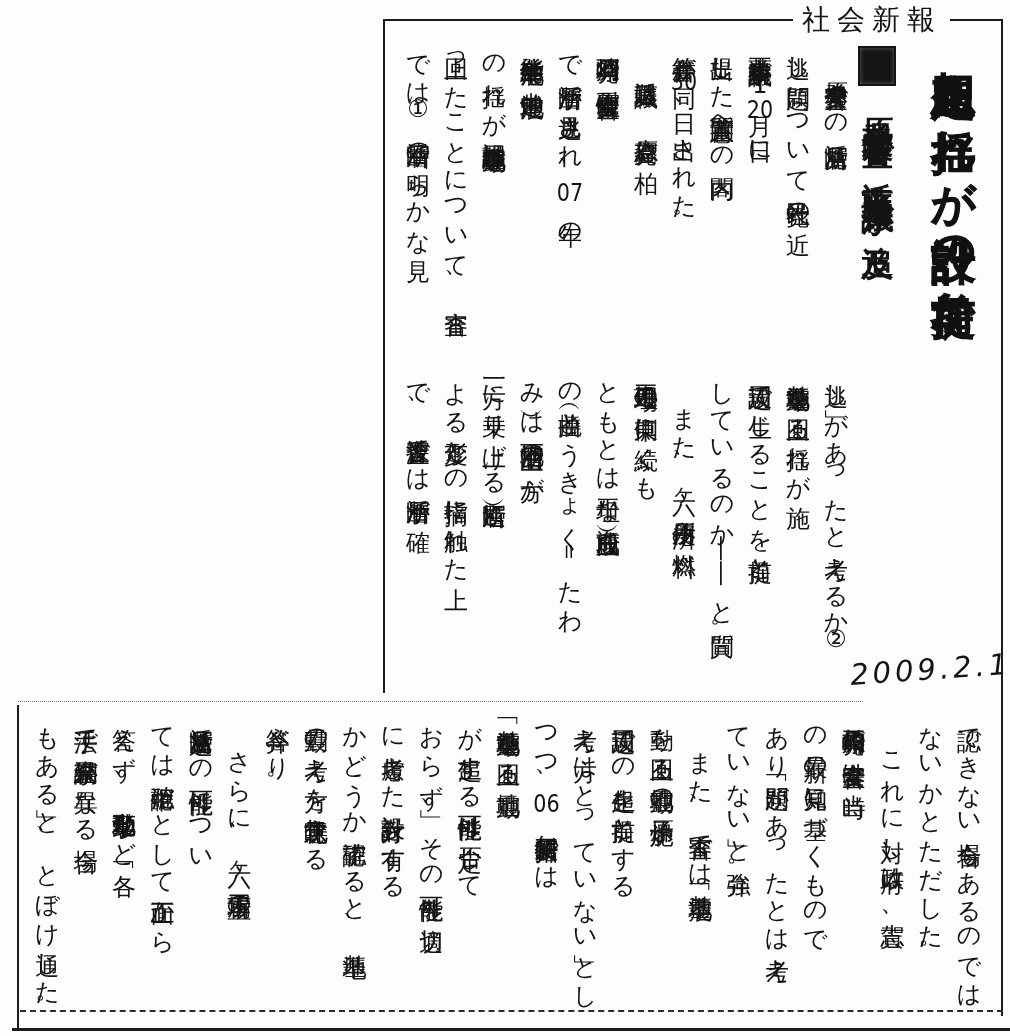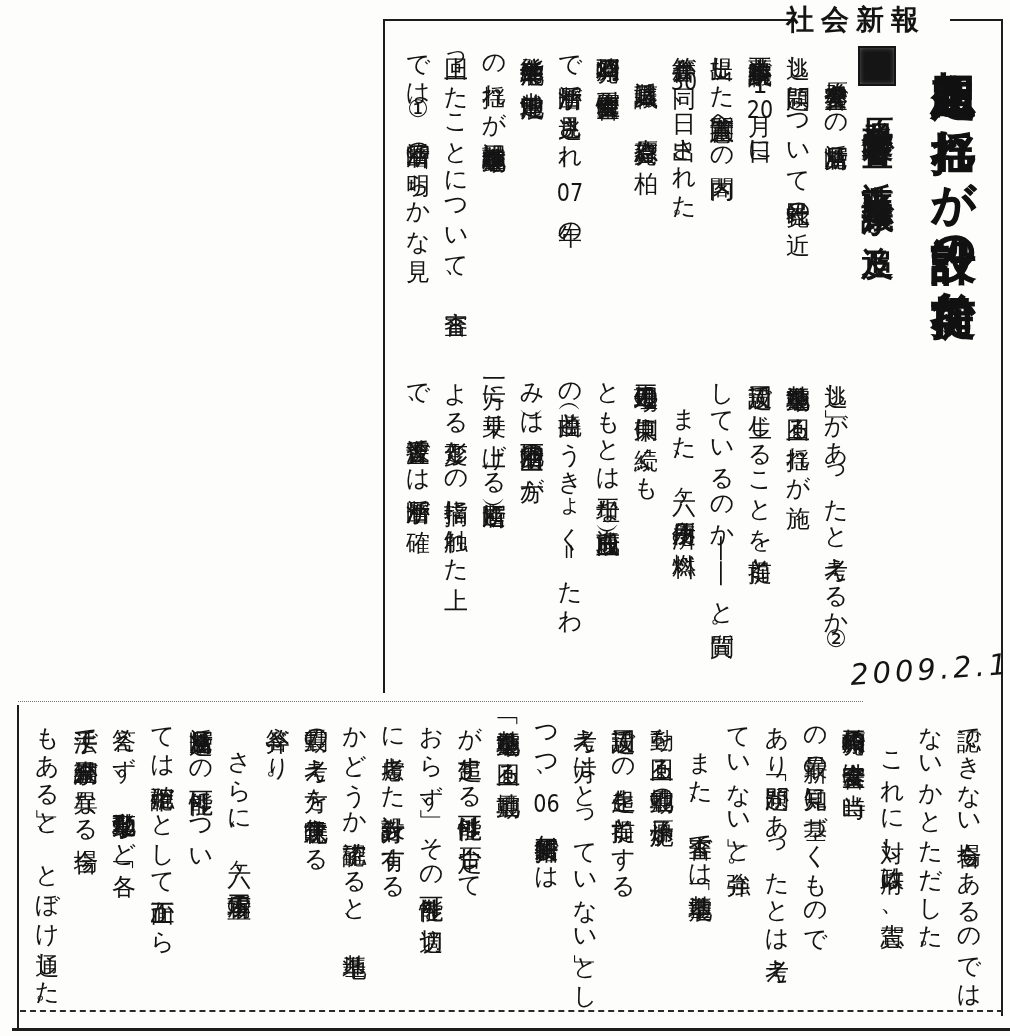--- a/index.html
+++ b/index.html
@@ -20,22 +20,22 @@
   .hrule-top{left:383px;top:19px;width:410px;height:2px;}
   .hrule-top-right{left:950px;top:19px;width:53px;height:2px;}
   .vrule-right{left:1001px;top:19px;width:2px;height:997px;}
   .vrule-left-bottom{left:17px;top:705px;width:2px;height:326px;}
   .cut-dotted{left:18px;top:701px;width:845px;}
   .cut-dashed{left:20px;top:1010px;width:983px;}
   .hrule-bottom{left:12px;top:1028px;width:998px;height:3px;}
   
   .masthead{
     position:absolute;top:1px;left:786px;width:172px;
-    font-size:28px;font-weight:bold;letter-spacing:7px;
-    text-align:left;white-space:nowrap;
+    font-size:28px;font-weight:normal;letter-spacing:7px;
+    text-align:center;white-space:nowrap;
   }
   
   .vert{
     writing-mode:vertical-rl;
     text-orientation:mixed;
     position:absolute;
   }
   .tcy{text-combine-upright:all;}
   .col{white-space:pre;}
   

